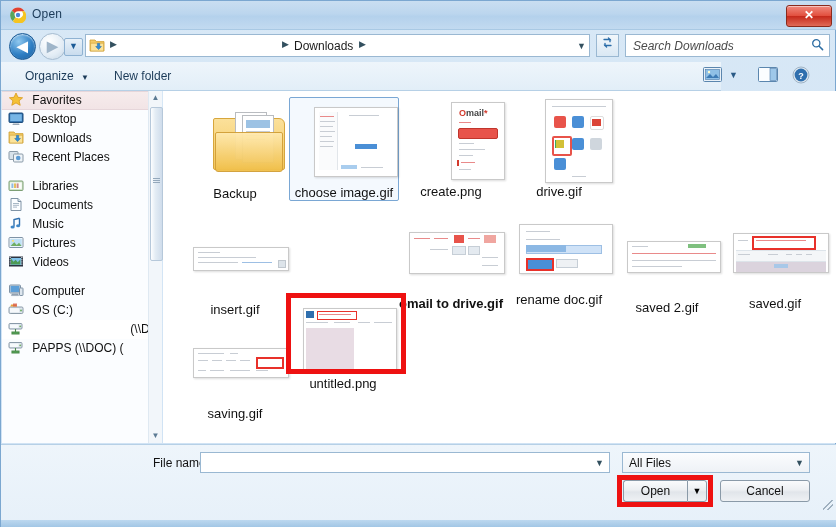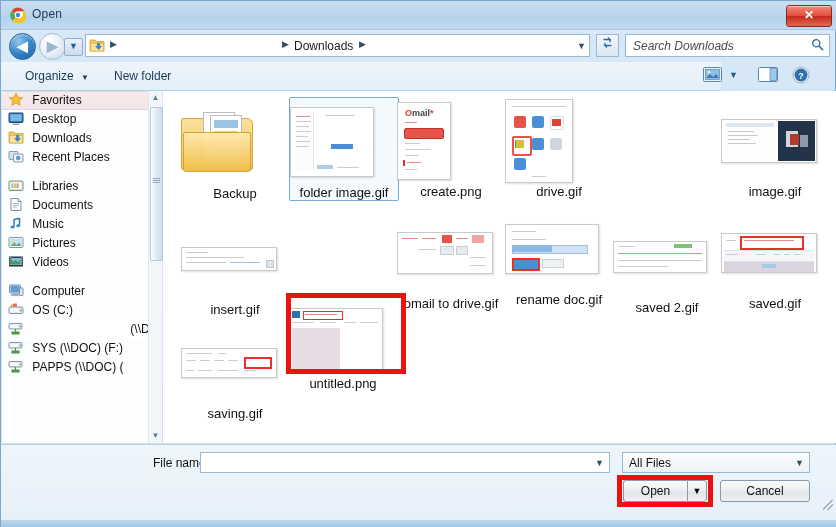--- a/index.html
+++ b/index.html
@@ -229,21 +229,21 @@
     overflow: hidden;
   }
   .file-item {
     position: absolute;
     width: 108px;
     text-align: center;
     cursor: pointer;
   }
   .thumb-wrap {
     width: 108px; height: 88px;
-    display: flex; align-items: center; justify-content: flex-start;
+    display: flex; align-items: center; justify-content: flex-end;
   }
   .file-label {
     font-size: 13px; color: #111;
     line-height: 14px;
     white-space: nowrap;
   }
   .file-item.selected {
     background: #f4f9fe;
     border: 1px solid #7aa7d4;
     border-radius: 2px;
@@ -608,31 +608,20 @@
     </div>
     <div class="nav-item nav-child">
       <span class="ico">
         <svg width="16" height="15" viewBox="0 0 16 15">
             <rect x="1" y="2.5" width="13" height="5.5" rx="1" fill="#dfe7ee" stroke="#8a9aa8"></rect>
             <rect x="2" y="3.6" width="8.5" height="3.4" fill="#f7fafc"></rect>
             <circle cx="12.2" cy="5.3" r=".9" fill="#6fae63"></circle>
             <path d="M7.5 8v3M4 11h7v2H4z" stroke="#4a8a4a" stroke-width="1.1" fill="#57a557"></path>
           </svg>
       </span>
-      <span>SYS (\\DOC) (F:)</span>
-    </div>
-    <div class="nav-item nav-child">
-      <span class="ico">
-        <svg width="16" height="15" viewBox="0 0 16 15">
-            <rect x="1" y="2.5" width="13" height="5.5" rx="1" fill="#dfe7ee" stroke="#8a9aa8"></rect>
-            <rect x="2" y="3.6" width="8.5" height="3.4" fill="#f7fafc"></rect>
-            <circle cx="12.2" cy="5.3" r=".9" fill="#6fae63"></circle>
-            <path d="M7.5 8v3M4 11h7v2H4z" stroke="#4a8a4a" stroke-width="1.1" fill="#57a557"></path>
-          </svg>
-      </span>
       <span>PAPPS (\\DOC) (</span>
     </div>
   </div>
 
   <div class="nav-scroll">
     <div class="ns-arrow ns-up">▲</div>
     <div class="ns-thumb">
       <div class="ns-grip"></div>
     </div>
     <div class="ns-arrow ns-down">▼</div>
@@ -667,21 +656,21 @@
           <div class="ln" style="left:5px;top:23px;width:15px;"></div>
           <div class="ln" style="left:5px;top:28px;width:12px;"></div>
           <div class="ln" style="left:5px;top:33px;width:14px;"></div>
           <div class="ln" style="left:5px;top:38px;width:13px;"></div>
           <div class="ln" style="left:34px;top:7px;width:30px;"></div>
           <div class="blk" style="left:40px;top:36px;width:22px;height:5px;background:#4a8fd6;"></div>
           <div class="blk" style="left:26px;top:57px;width:16px;height:4px;background:#a9cdee;"></div>
           <div class="ln" style="left:46px;top:59px;width:22px;"></div>
         </div>
       </div>
-      <div class="file-label">folder image.gif</div>
+      <div class="file-label">choose image.gif</div>
     </div>
 
     <div class="file-item" style="left:234px; top:6px;">
       <div class="thumb-wrap">
         <div class="paper" style="width:52px;height:76px;">
           <div class="blk" style="left:7px;top:5px;font-size:9px;font-weight:bold;color:#d33a2c;font-family:'Liberation Sans',sans-serif;">
             <span style="color:#d33a2c">O</span><span style="color:#444">mail</span><span style="color:#d33a2c">*</span>
           </div>
           <div class="ln red" style="left:7px;top:19px;width:12px;"></div>
           <div class="blk" style="left:6px;top:25px;width:38px;height:9px;background:#e8534a;border:1px solid #c0352c;border-radius:2px;"></div>
@@ -712,55 +701,36 @@
           <div class="blk" style="left:26px;top:38px;width:12px;height:12px;background:#4a8fd6;border-radius:2px;"></div>
           <div class="blk" style="left:44px;top:38px;width:12px;height:12px;background:#cfd6dd;border-radius:2px;"></div>
           <div class="blk" style="left:8px;top:58px;width:12px;height:12px;background:#4a8fd6;border-radius:2px;"></div>
           <div class="ln" style="left:26px;top:76px;width:14px;"></div>
         </div>
       </div>
       <div class="file-label">drive.gif</div>
     </div>
 
 
-    <div class="file-item" style="left:558px; top:6px;">
-      <div class="thumb-wrap">
-        <div class="paper" style="width:94px;height:42px;">
-          <div class="blk" style="left:2px;top:2px;width:52px;height:36px;background:#fdfdfd;">
-            <div style="position:absolute;left:2px;top:1px;right:2px;height:4px;background:#dce6ef;"></div>
-            <div style="position:absolute;left:4px;top:9px;width:26px;height:1px;background:#c4c9cf;"></div>
-            <div style="position:absolute;left:4px;top:13px;width:30px;height:1px;background:#c4c9cf;"></div>
-            <div style="position:absolute;left:4px;top:17px;width:22px;height:1px;background:#c4c9cf;"></div>
-            <div style="position:absolute;left:4px;top:21px;width:28px;height:1px;background:#c4c9cf;"></div>
-          </div>
-          <div class="blk" style="left:56px;top:1px;width:37px;height:40px;background:#23344a;">
-            <div style="position:absolute;left:8px;top:10px;width:12px;height:16px;background:#cfd6dd;"></div>
-            <div style="position:absolute;left:12px;top:13px;width:9px;height:11px;background:#b33a2c;"></div>
-            <div style="position:absolute;left:22px;top:14px;width:8px;height:12px;background:#8d99a6;"></div>
-          </div>
-        </div>
-      </div>
-      <div class="file-label">image.gif</div>
-    </div>
 
     <div class="file-item" style="left:18px; top:124px;">
       <div class="thumb-wrap">
         <div class="paper" style="width:94px;height:22px;">
           <div class="ln" style="left:4px;top:4px;width:22px;"></div>
           <div class="ln" style="left:4px;top:9px;width:58px;"></div>
           <div class="ln" style="left:4px;top:14px;width:40px;"></div>
           <div class="ln blue" style="left:48px;top:14px;width:30px;"></div>
           <div class="blk" style="left:84px;top:12px;width:6px;height:6px;background:#dde4ea;border:1px solid #c0c7ce;"></div>
         </div>
       </div>
       <div class="file-label">insert.gif</div>
     </div>
 
 
-    <div class="file-item" style="left:234px; top:118px;">
+    <div class="file-item" style="left:234px; top:118px;font-weight:bold;">
       <div class="thumb-wrap">
         <div class="paper" style="width:94px;height:40px;">
           <div class="ln red" style="left:4px;top:5px;width:16px;"></div>
           <div class="ln red" style="left:24px;top:5px;width:14px;"></div>
           <div class="blk" style="left:44px;top:2px;width:10px;height:8px;background:#e8534a;"></div>
           <div class="ln red" style="left:58px;top:5px;width:12px;"></div>
           <div class="blk" style="left:74px;top:2px;width:12px;height:8px;background:#f0a6a0;"></div>
           <div class="ln" style="left:20px;top:16px;width:18px;"></div>
           <div class="blk" style="left:42px;top:13px;width:12px;height:7px;background:#e4eaf0;border:1px solid #c6ced6;"></div>
           <div class="blk" style="left:58px;top:13px;width:10px;height:7px;background:#e4eaf0;border:1px solid #c6ced6;"></div>

